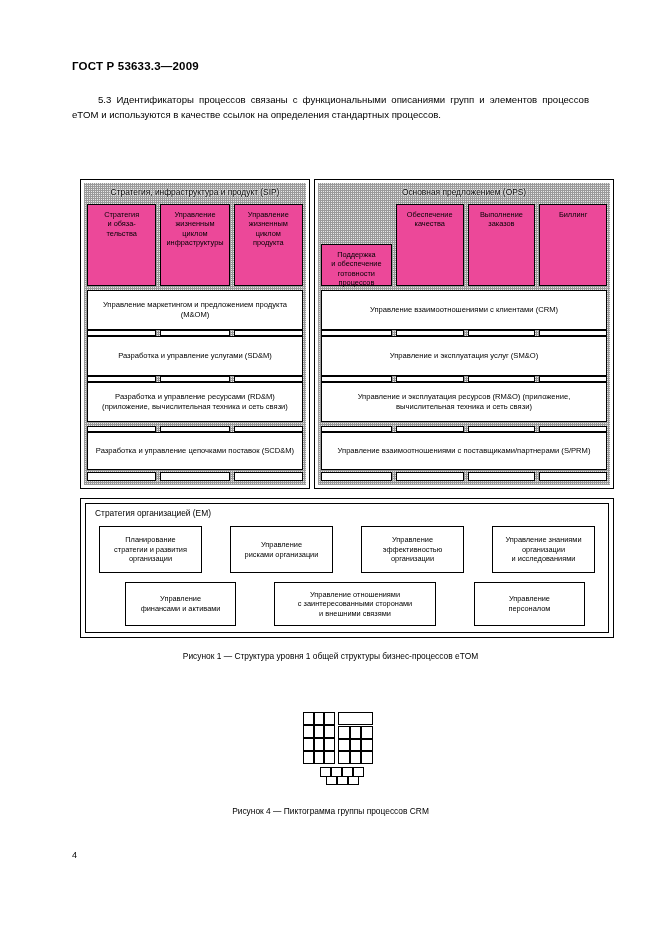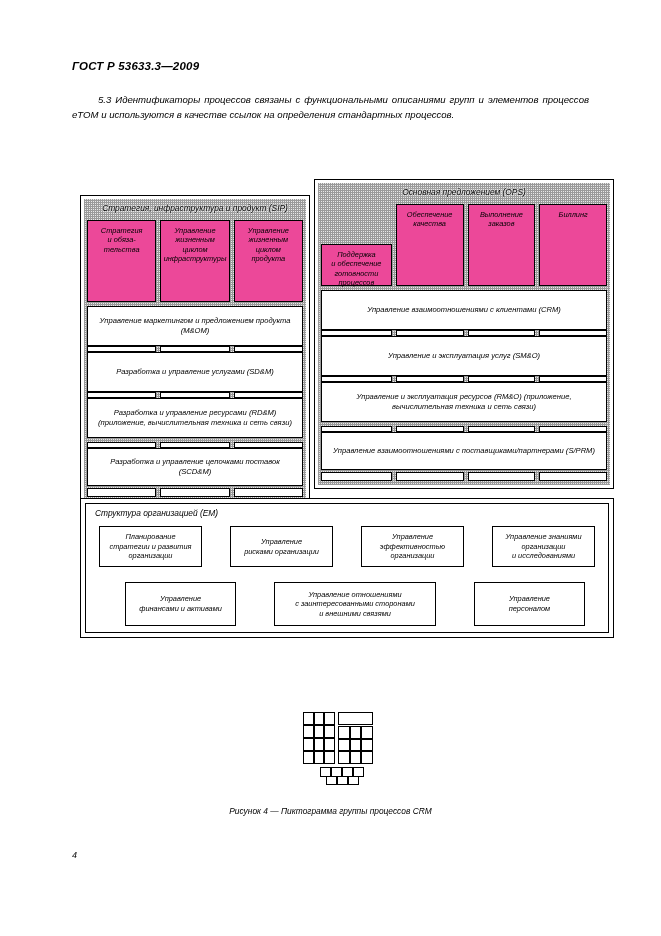--- a/index.html
+++ b/index.html
@@ -1,21 +1,21 @@
 <!DOCTYPE html>
 <html><head>
 <meta charset="utf-8">
 <style>
   html,body{margin:0;padding:0;background:#ffffff;}
   body{
     width:661px;height:936px;position:relative;overflow:hidden;
     font-family:"Liberation Sans","DejaVu Sans",sans-serif;
     color:#000;
   }
-  .page{position:absolute;inset:0;font-style:italic;}
+  .page{position:absolute;inset:0;}
 
   
   .std-title{
     position:absolute;left:72px;top:60px;
     font-size:11.5px;font-weight:bold;letter-spacing:.2px;
   }
   .para{
     position:absolute;left:72px;top:92px;width:517px;
     font-size:9.6px;line-height:15px;text-align:justify;
   }
@@ -35,21 +35,21 @@
     box-sizing:border-box;
   }
   .panel-inner{
     position:absolute;inset:3px;
     background:
       repeating-linear-gradient(0deg,  #9a9a9a 0 1px, transparent 1px 2px),
       repeating-linear-gradient(90deg, #9a9a9a 0 1px, transparent 1px 2px),
       #e8e8e8;
     box-sizing:border-box;
   }
-  #panel-sip{left:80px;top:179px;width:230px;height:310px;margin-top:16px;}
+  #panel-sip{left:80px;top:179px;width:230px;height:310px;}
   #panel-ops{left:314px;top:179px;width:300px;height:310px;}
 
   .panel-title{
     position:absolute;left:0;right:0;top:3px;height:18px;
     display:flex;align-items:center;justify-content:center;
     font-size:8.4px;font-weight:normal;color:#000;
     text-shadow:0 0 2px #e8e8e8,0 0 2px #e8e8e8,0 0 3px #e8e8e8;
     z-index:3;
   }
 
@@ -87,21 +87,21 @@
     border:1.2px solid #000;background:#fff;box-sizing:border-box;
   }
   #panel-em .em-inner{
     position:absolute;inset:4px;border:1px solid #000;box-sizing:border-box;
     background:#fff;
   }
   .em-title{
     position:absolute;left:14px;top:9px;font-size:8.4px;z-index:3;
   }
   .em-row{position:absolute;display:flex;z-index:2;}
-  .em-row-1{left:18px;right:18px;top:27px;height:41px;gap:28px;}
+  .em-row-1{left:18px;right:18px;top:27px;height:47px;gap:28px;}
   .em-row-2{left:18px;right:18px;top:83px;height:44px;gap:12px;}
   .em-box{
     border:1.6px solid #000;background:#fff;box-sizing:border-box;
     display:flex;align-items:center;justify-content:center;
     font-size:7.4px;line-height:9.6px;text-align:center;padding:0 4px;
   }
   .em-row-1 .em-box{flex:1;}
   .em-row-2 .em-box.b1{flex:1;margin-left:26px;}
   .em-row-2 .em-box.b2{flex:1.5;margin-left:26px;}
   .em-row-2 .em-box.b3{flex:1;margin-left:26px;margin-right:10px;}
@@ -215,36 +215,37 @@
     <div class="stub-row sr-4">
         <i class="stub"></i>
         <i class="stub"></i>
         <i class="stub"></i>
         <i class="stub"></i>
       </div>
   </div>
 
   <div id="panel-em">
     <div class="em-inner"></div>
-    <div class="em-title">Структура организацией (EM)</div>
+    <div class="em-title">Стратегия организацией (EM)</div>
 
     <div class="em-row em-row-1">
       <div class="em-box">Планирование<br>стратегии и развития<br>организации</div>
       <div class="em-box">Управление<br>рисками организации</div>
       <div class="em-box">Управление<br>эффективностью<br>организации</div>
       <div class="em-box">Управление знаниями<br>организации<br>и исследованиями</div>
     </div>
 
     <div class="em-row em-row-2">
       <div class="em-box b1">Управление<br>финансами и активами</div>
       <div class="em-box b2">Управление отношениями<br>с заинтересованными сторонами<br>и внешними связями</div>
       <div class="em-box b3">Управление<br>персоналом</div>
     </div>
   </div>
 
+  <div class="caption" id="caption-1">Рисунок 1 —  Структура уровня 1 общей структуры бизнес-процессов eTOM</div>
 
   <div class="picto">
     <div class="pg" id="pg-left">
         <i></i>
         <i></i>
         <i></i>
         <i></i>
         <i></i>
         <i></i>
         <i></i>

